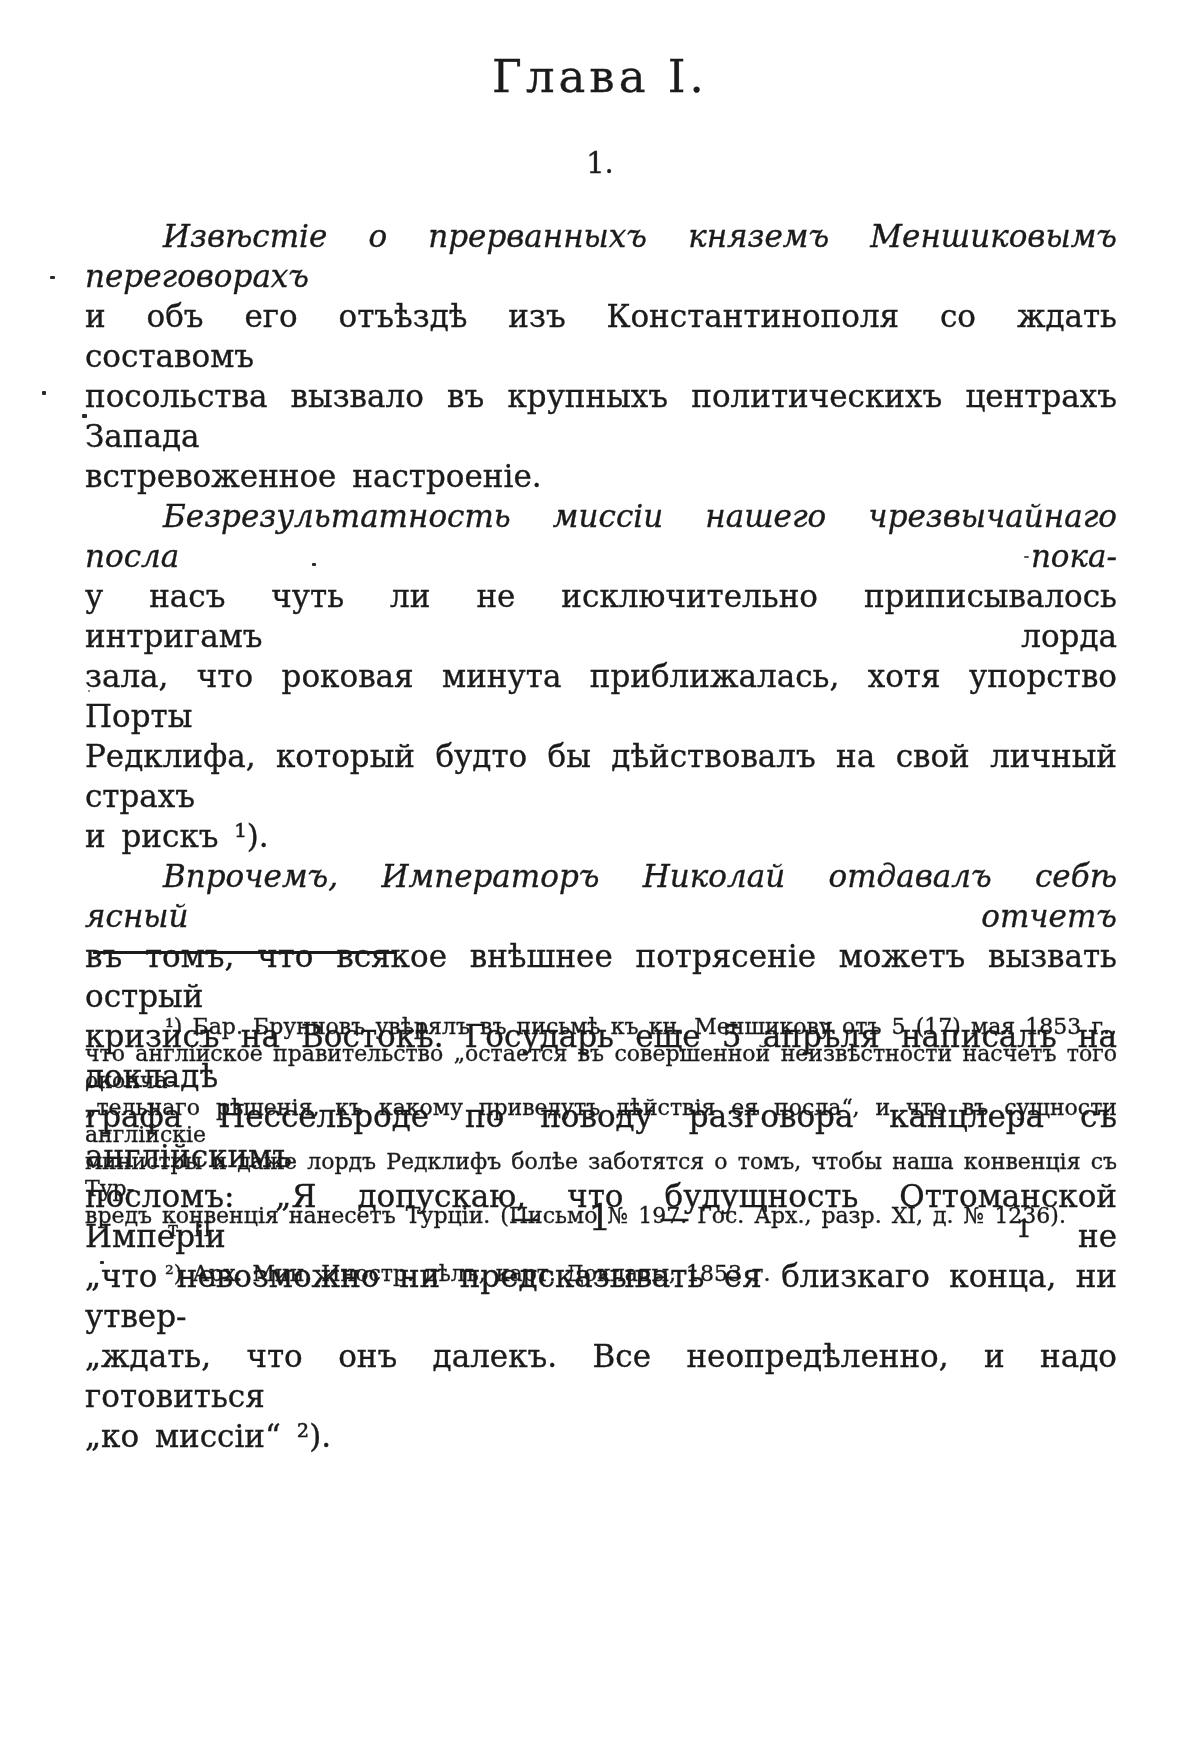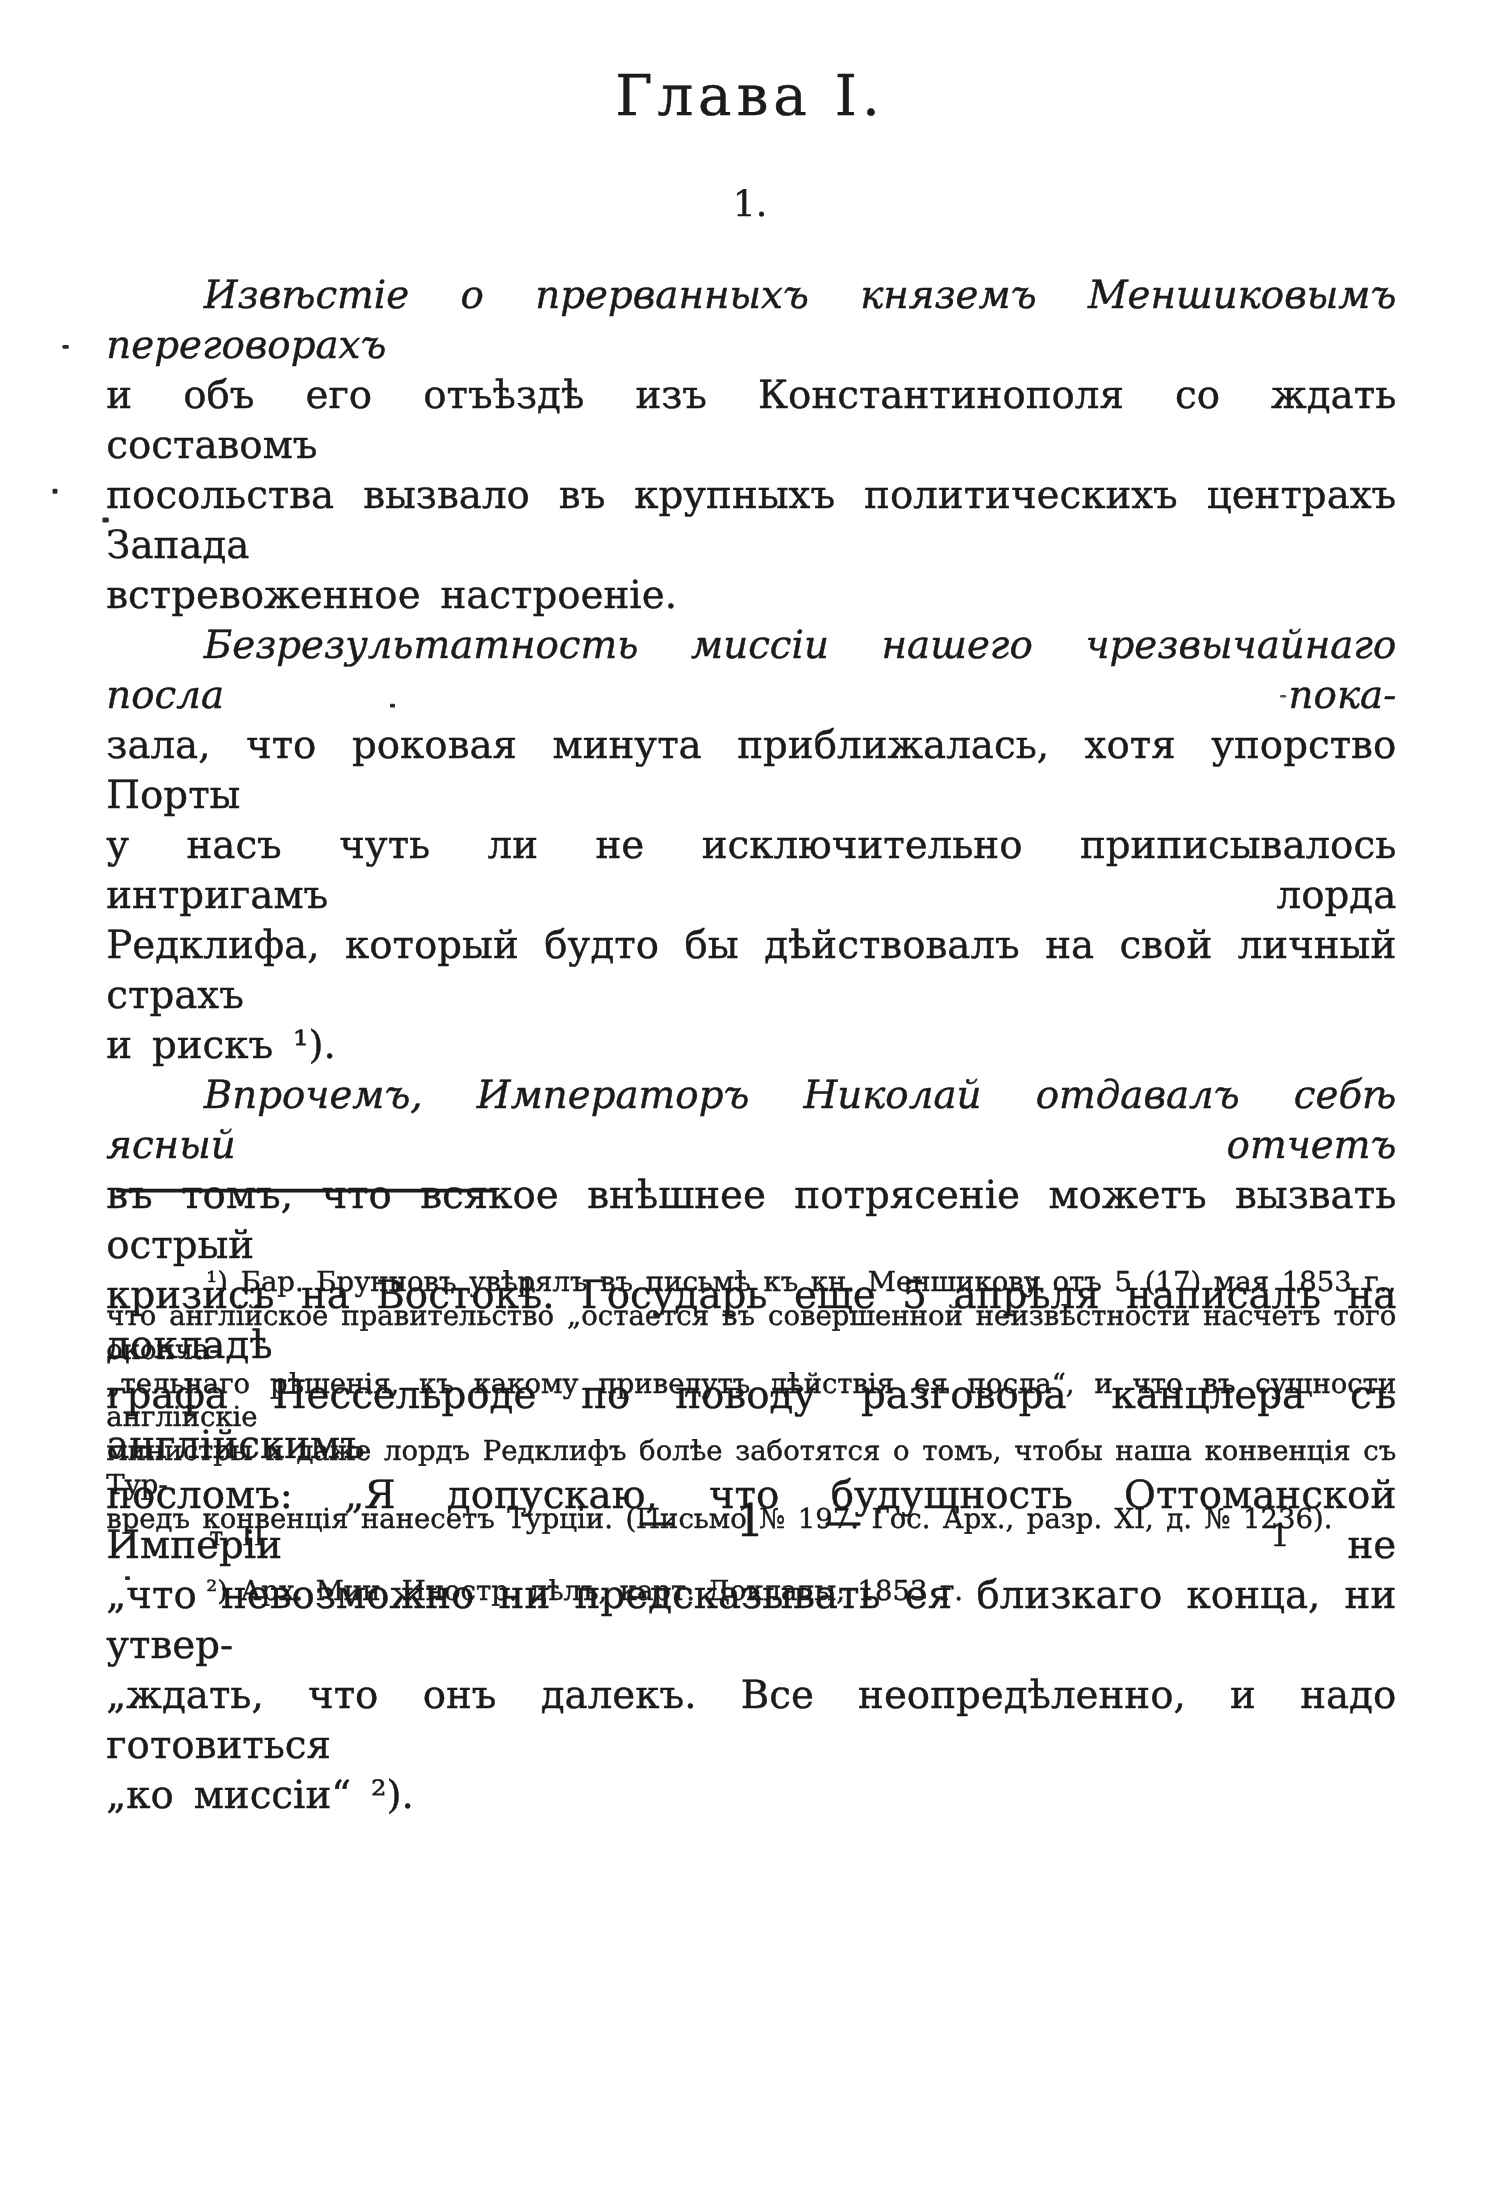--- a/index.html
+++ b/index.html
@@ -97,22 +97,22 @@
   <h1 class="chapter-title">Глава I.</h1>
 
   <div class="section-num">1.</div>
 
   <div class="body-text">
       <div class="line first">Извѣстіе о прерванныхъ княземъ Меншиковымъ переговорахъ</div>
       <div class="line">и объ его отъѣздѣ изъ Константинополя со ждать составомъ</div>
       <div class="line">посольства вызвало въ крупныхъ политическихъ центрахъ Запада</div>
       <div class="line last">встревоженное настроеніе.</div>
       <div class="line first">Безрезультатность миссіи нашего чрезвычайнаго посла пока-</div>
+      <div class="line">у насъ чуть ли не исключительно приписывалось интригамъ лорда</div>
       <div class="line">зала, что роковая минута приближалась, хотя упорство Порты</div>
-      <div class="line">у насъ чуть ли не исключительно приписывалось интригамъ лорда</div>
       <div class="line">Редклифа, который будто бы дѣйствовалъ на свой личный страхъ</div>
       <div class="line last">и рискъ ¹).</div>
       <div class="line first">Впрочемъ, Императоръ Николай отдавалъ себѣ ясный отчетъ</div>
       <div class="line">въ томъ, что всякое внѣшнее потрясеніе можетъ вызвать острый</div>
       <div class="line">кризисъ на Востокѣ. Государь еще 5 апрѣля написалъ на докладѣ</div>
       <div class="line">графа Нессельроде по поводу разговора канцлера съ англійскимъ</div>
       <div class="line">посломъ: „Я допускаю, что будущность Оттоманской Имперіи не</div>
       <div class="line">„что невозможно ни предсказывать ея близкаго конца, ни утвер-</div>
       <div class="line">„ждать, что онъ далекъ. Все неопредѣленно, и надо готовиться</div>
       <div class="line last">„ко миссіи“ ²).</div>

